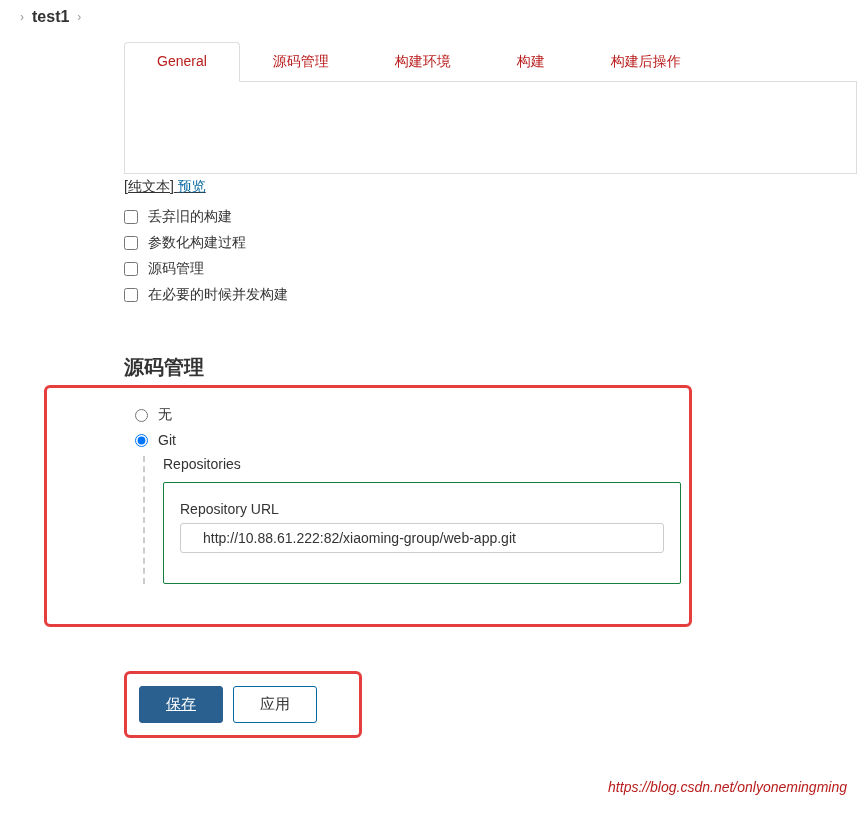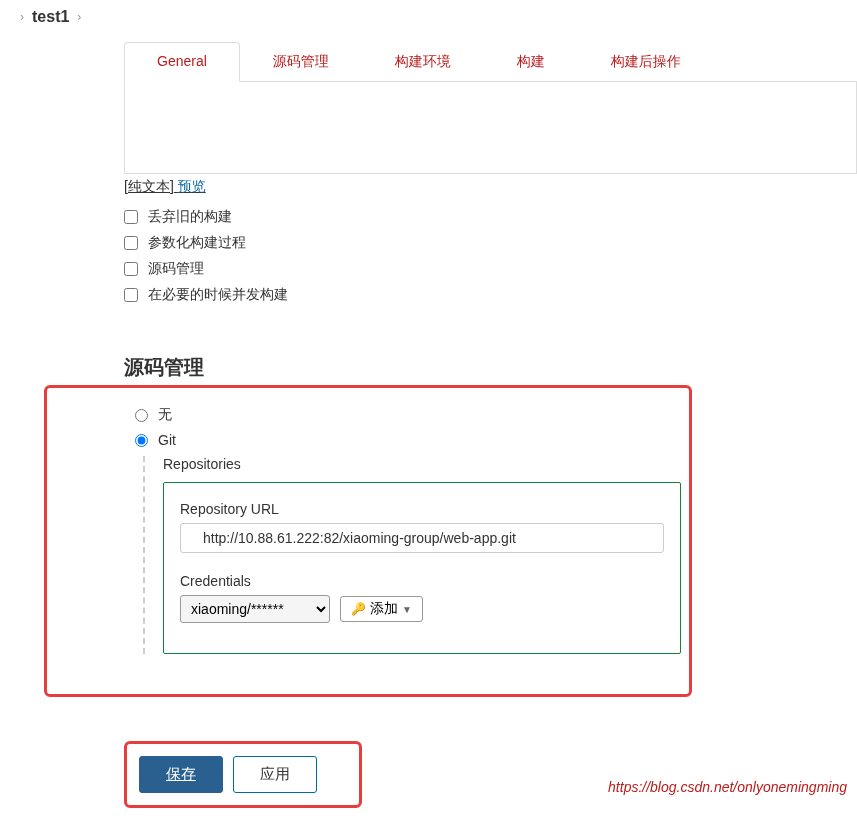--- a/index.html
+++ b/index.html
@@ -96,33 +96,20 @@
         <input type="radio" name="scm" checked="" style="">
         <span>Git</span>
       </label>
     </div>
 
     <div class="sub-box">
       <div class="sub-label">Repositories</div>
       <div class="repo-box">
         <div class="field-label">Repository URL</div>
         <input class="text-input" type="text" value="http://10.88.61.222:82/xiaoming-group/web-app.git" style="">
-        <div class="cred-block">
-          <div class="field-label">Credentials</div>
-          <div class="cred-row">
-            <select class="cred-select">
-              <option>xiaoming/******</option>
-            </select>
-            <button class="add-btn">
-              <span class="key">🔑</span>
-              <span>添加</span>
-              <span class="caret">▼</span>
-            </button>
-          </div>
-        </div>
       </div>
     </div>
   </div>
 
   <div class="footer-box">
     <div class="footer-inner">
       <button class="btn btn-primary">保存</button>
       <button class="btn btn-default">应用</button>
     </div>
   </div>

